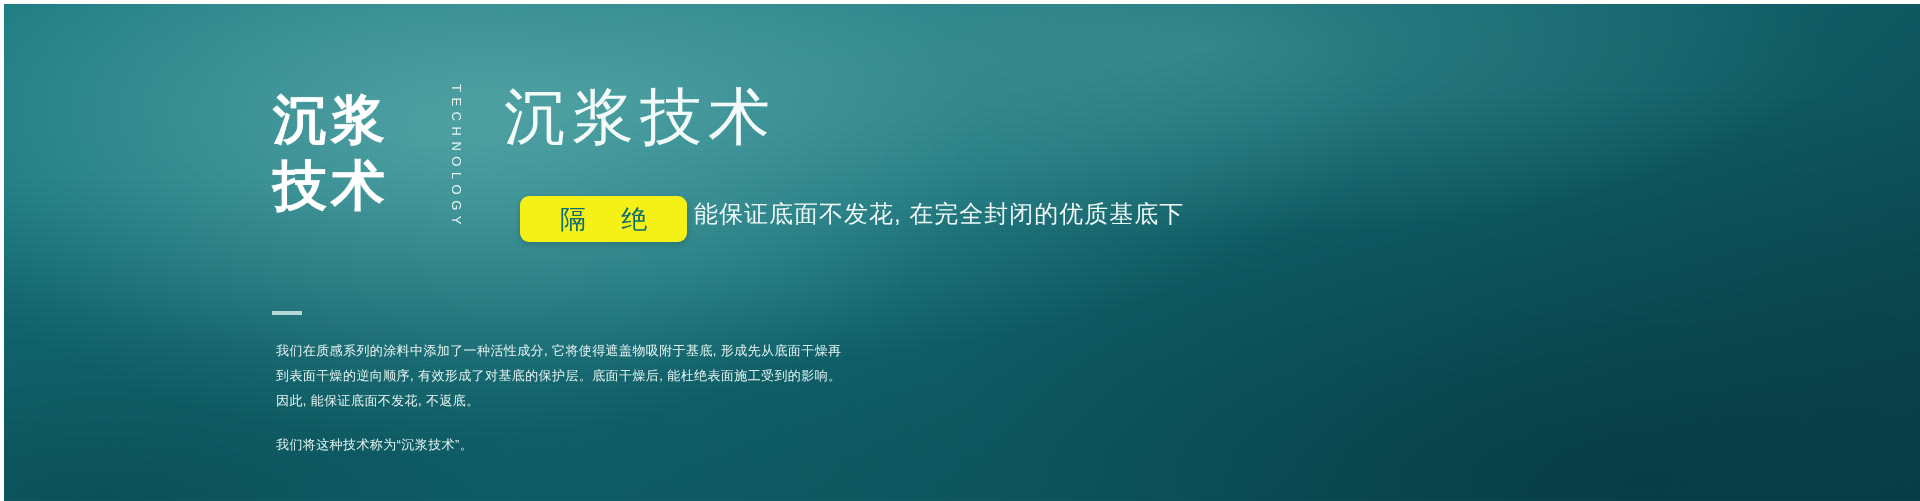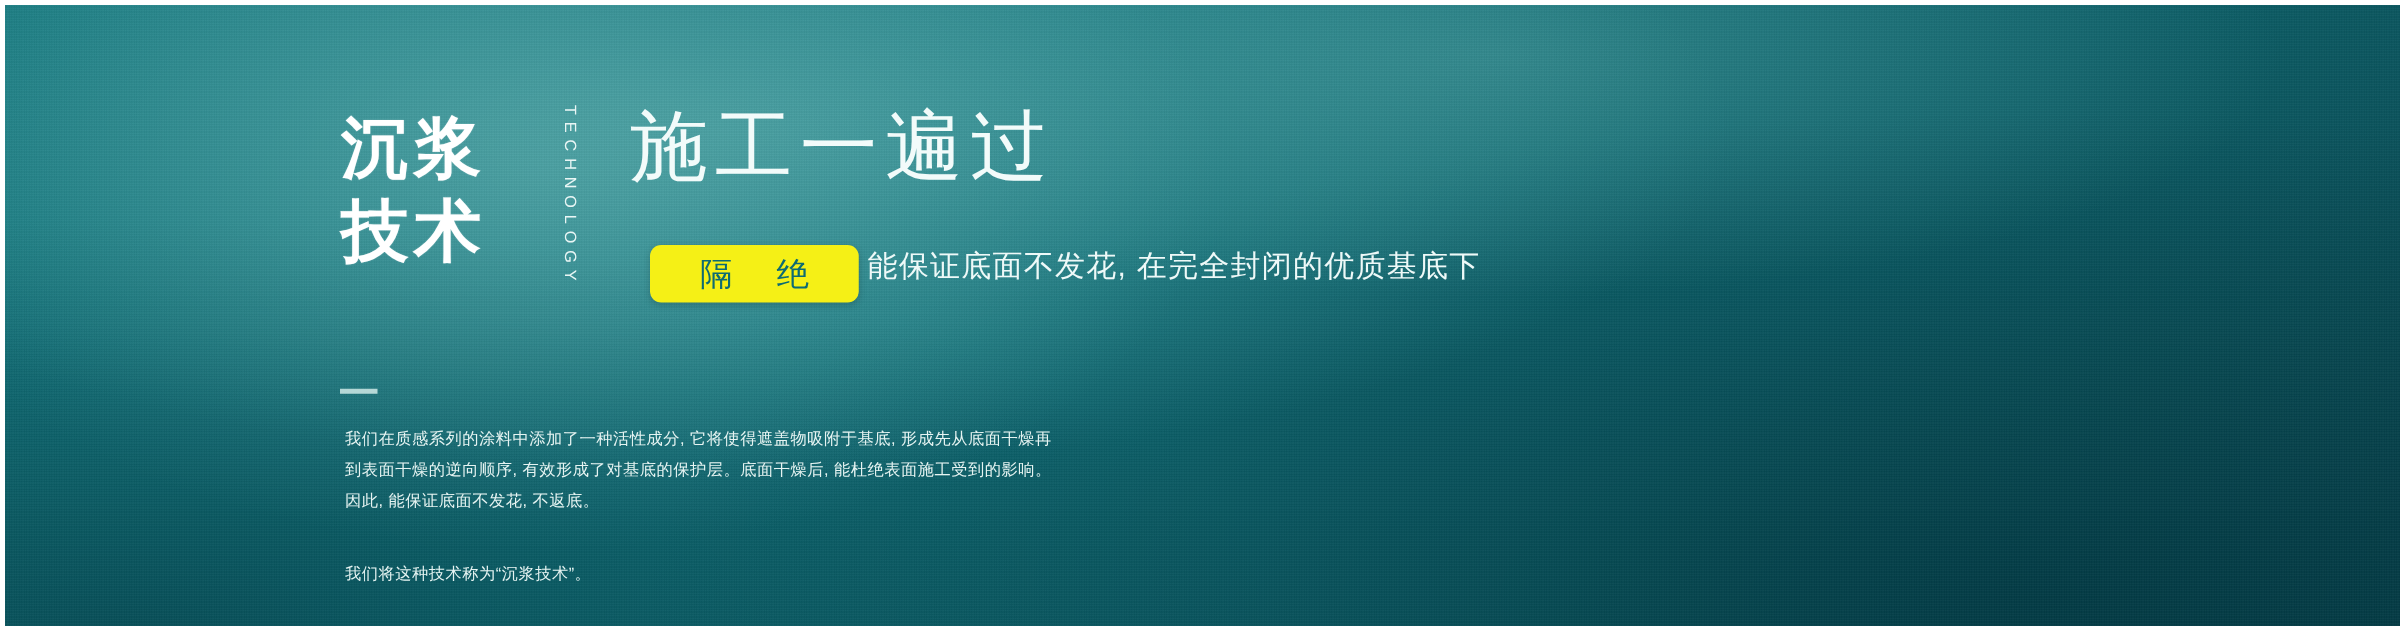--- a/index.html
+++ b/index.html
@@ -110,42 +110,42 @@
 
   #paragraph {
     position:absolute; left:268px; top:330px;
     width:580px;
     color:#e6f4f2;
     font-size:13px;
     line-height:25px;
     letter-spacing:0.4px;
     font-weight:400;
   }
-  #paragraph .p2 { margin-top:29px; }
+  #paragraph .p2 { margin-top:15px; }
 
   
   #right { position:absolute; left:1100px; top:0; width:820px; height:501px; }
 </style>
 </head>
 <body>
 
 <div id="banner">
   <div id="wash"></div>
   <div id="grain"></div>
 
   <div id="left">
 
     <div id="logo-block">
       <div class="logo-line">沉浆</div>
       <div class="logo-line">技术</div>
     </div>
 
     <div id="tech-vertical">TECHNOLOGY</div>
 
-    <div id="headline">施工一遍过</div>
+    <div id="headline">沉浆技术</div>
 
     <div id="badge">隔 绝</div>
 
     <div id="subtitle">
       <div>能保证底面不发花, 在完全封闭的优质基底下</div>
     </div>
 
     <div id="rule"></div>
 
     <div id="paragraph">

